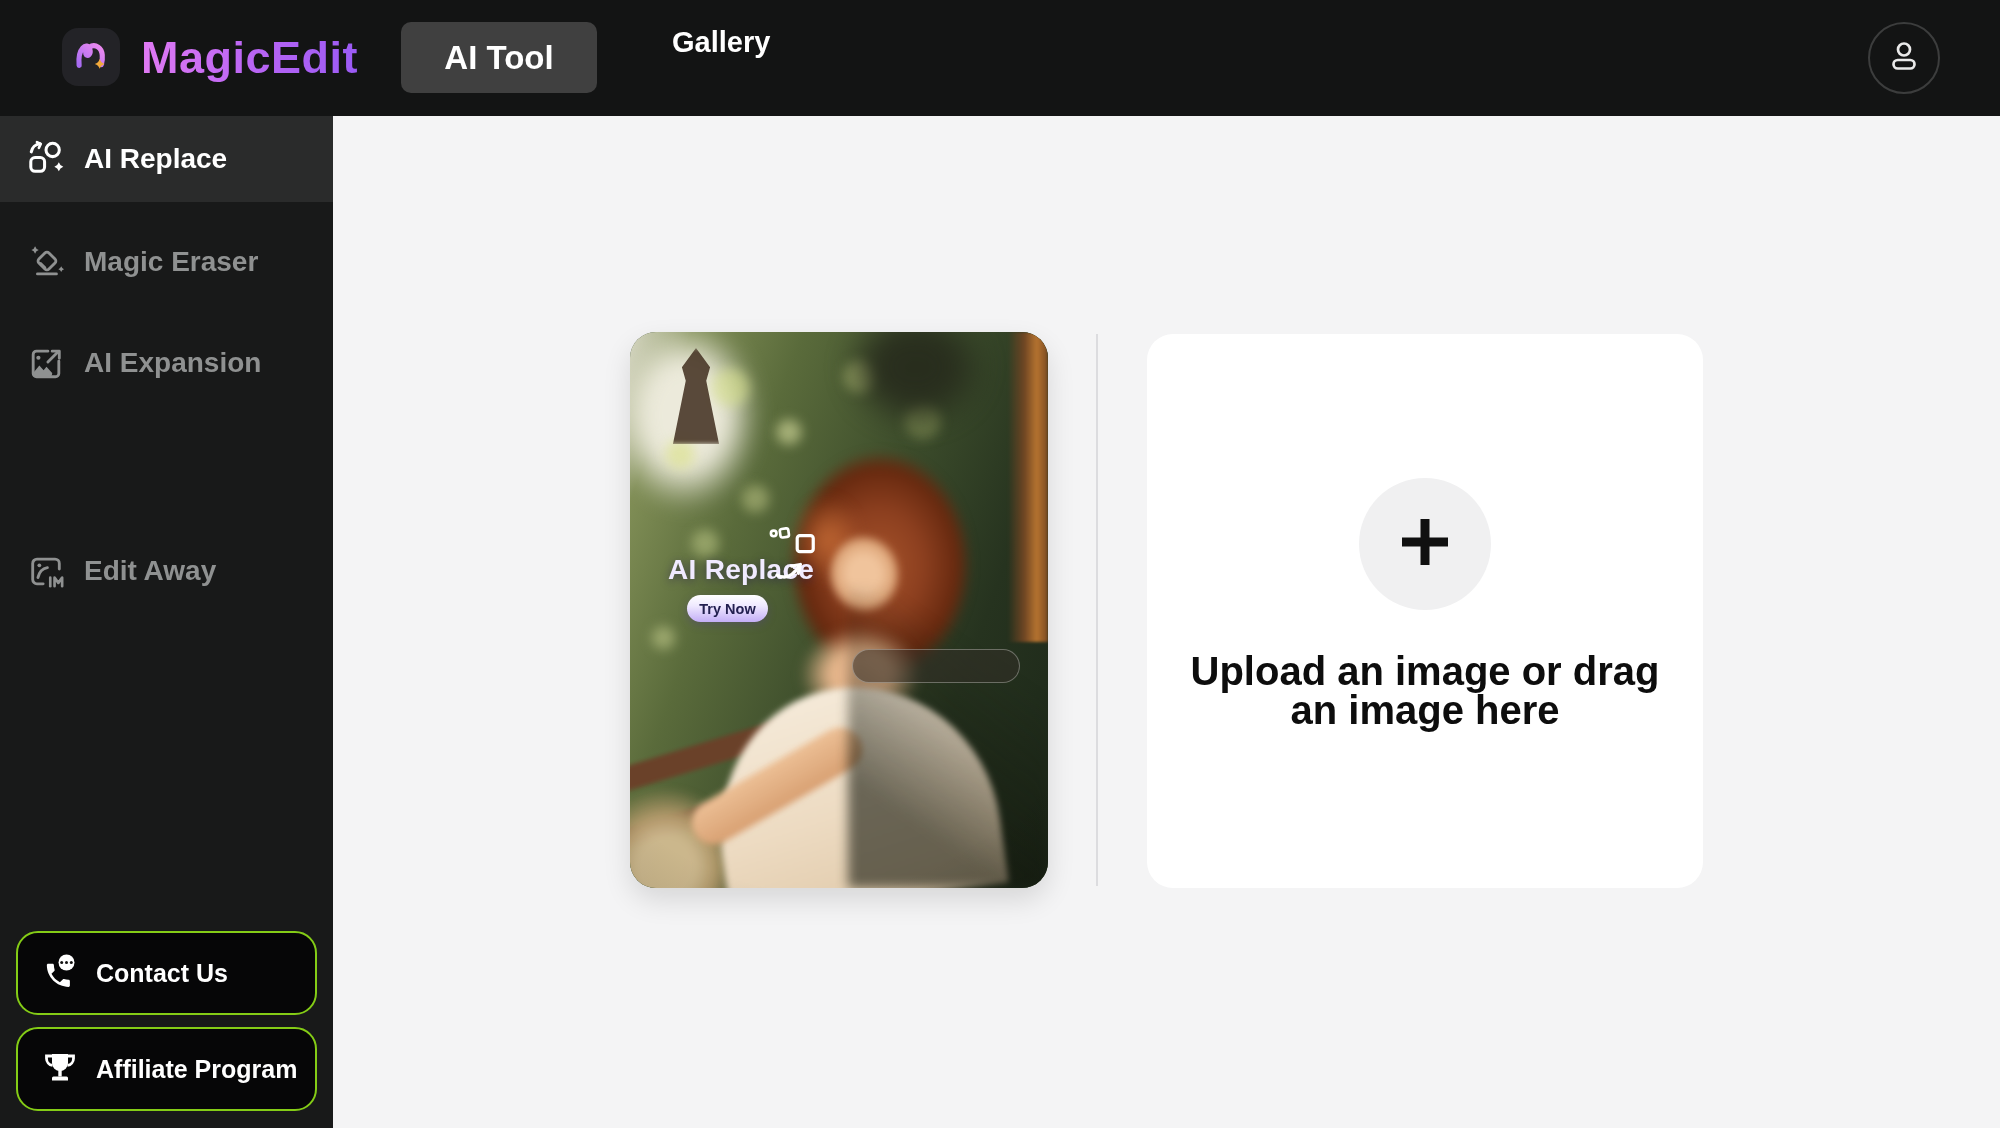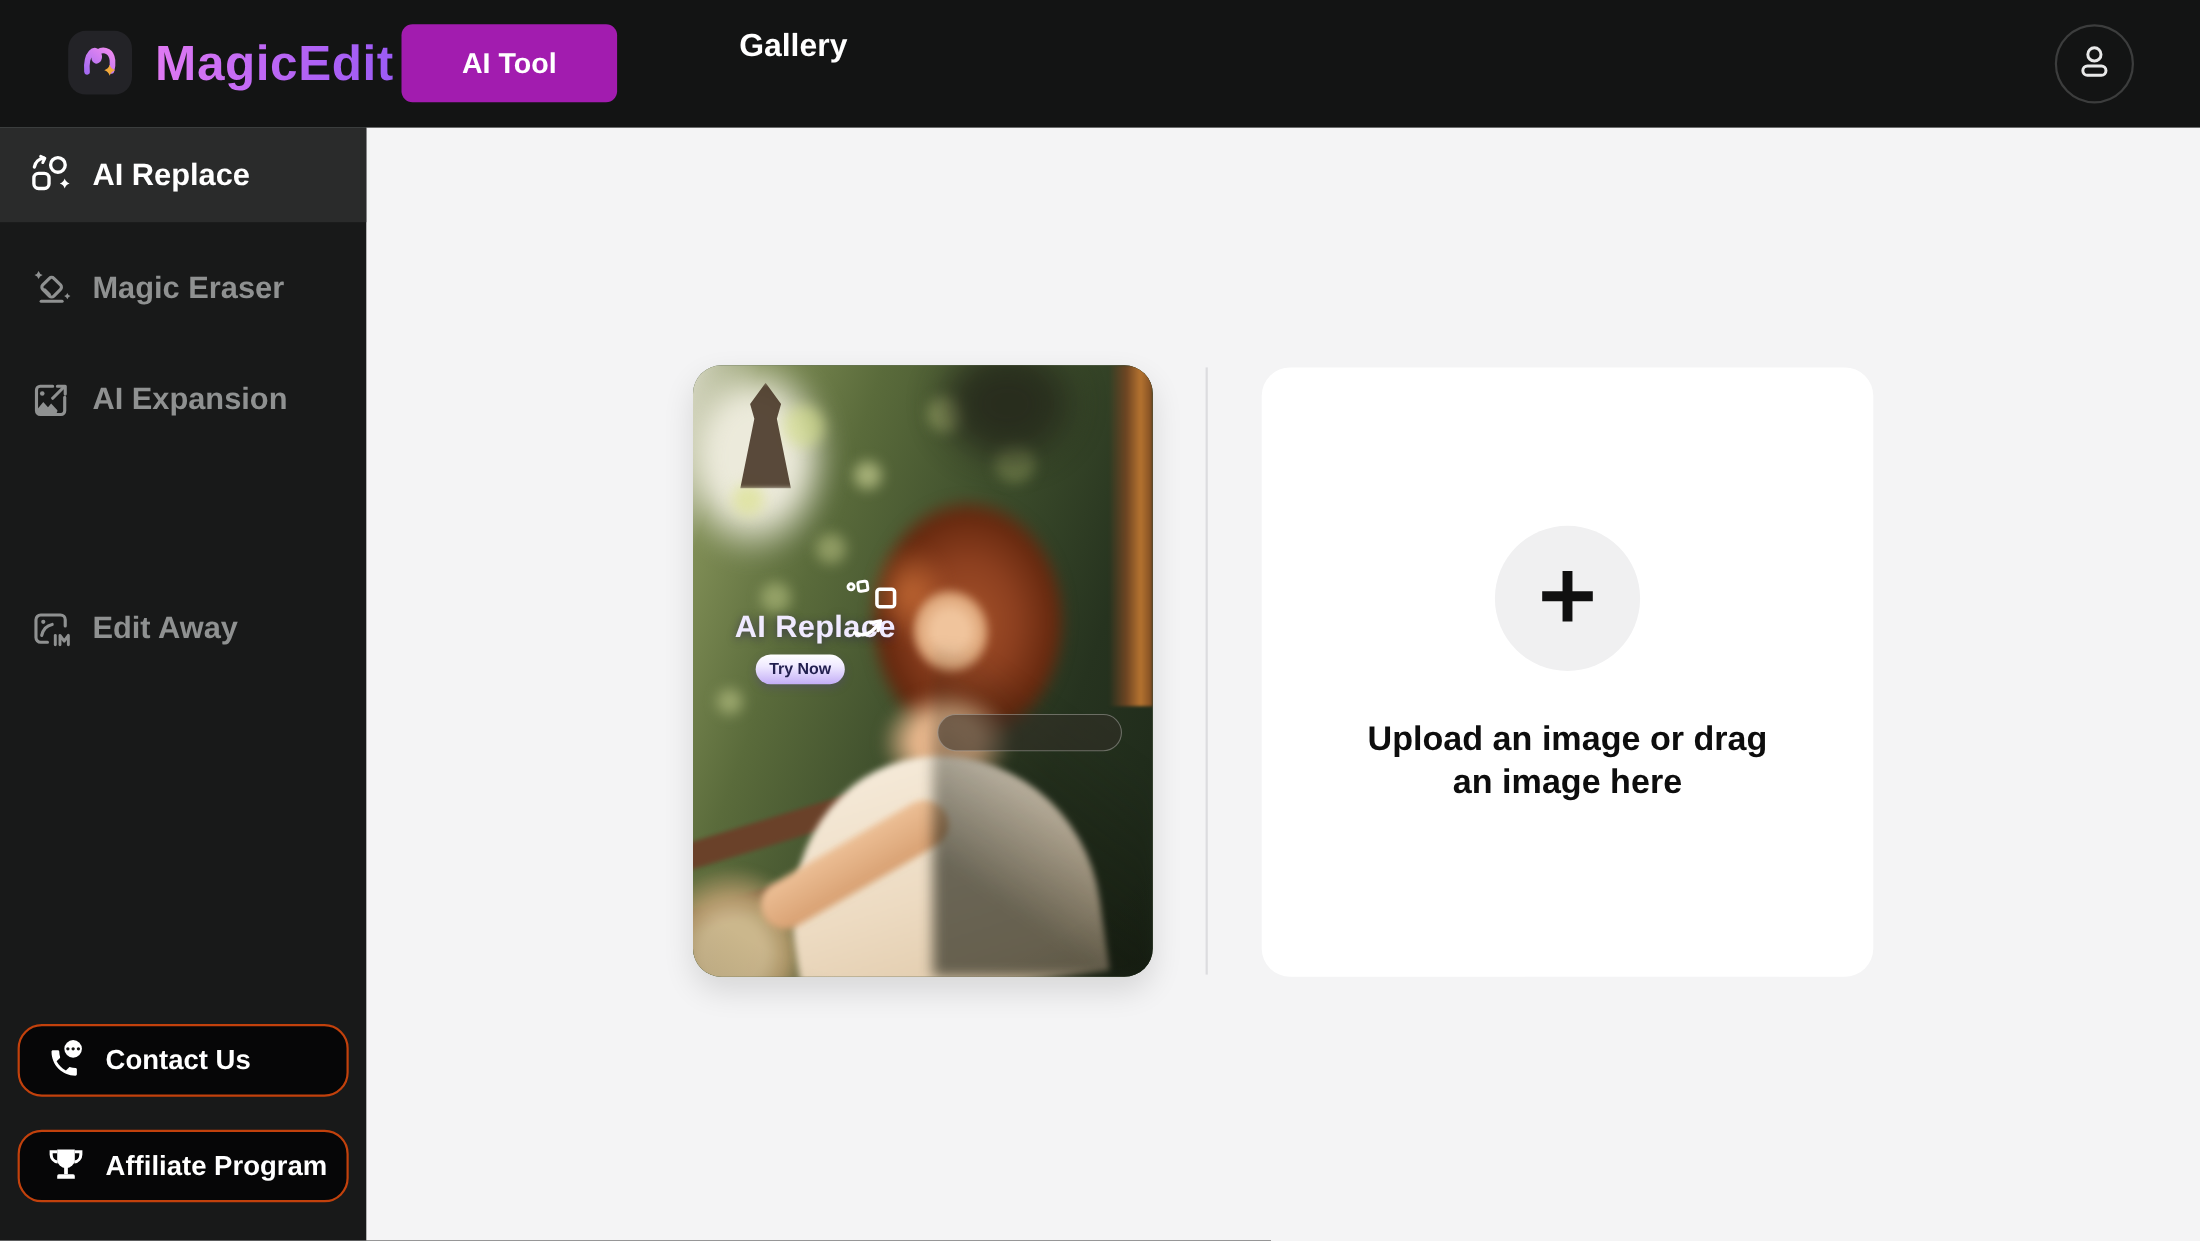--- a/index.html
+++ b/index.html
@@ -9,38 +9,38 @@
   
   .topbar{position:absolute;left:0;top:0;width:2000px;height:116px;background:#131414;}
   .logo-box{position:absolute;left:62px;top:28px;width:58px;height:58px;border-radius:16px;
             background:#232327;display:flex;align-items:center;justify-content:center;cursor:pointer;}
   .brand{position:absolute;left:141px;top:0;height:116px;display:flex;align-items:center;
          font-size:45px;font-weight:700;letter-spacing:.5px;color:#c56df3;}
   @supports ((-webkit-background-clip:text) or (background-clip:text)){
     .brand{background:linear-gradient(90deg,#e07af3 0%,#b764f4 55%,#9b5bf5 100%);
            -webkit-background-clip:text;background-clip:text;color:transparent;}
   }
-  .tab-aitool{position:absolute;left:365px;top:22px;width:196px;height:71px;border-radius:10px;
-              background:#a21caf;color:#fff;font-size:26px;font-weight:600;
+  .tab-aitool{position:absolute;left:401px;top:22px;width:196px;height:71px;border-radius:10px;
+              background:#404040;color:#fff;font-size:33px;font-weight:600;
               display:flex;align-items:center;justify-content:center;cursor:pointer;}
   .tab-gallery{position:absolute;left:672px;top:0;height:84px;display:flex;align-items:center;
                color:#fff;font-size:29px;font-weight:600;cursor:pointer;}
   .avatar{position:absolute;left:1868px;top:22px;width:72px;height:72px;border-radius:50%;
           border:2px solid #3c3d3d;box-sizing:border-box;display:flex;align-items:center;
           justify-content:center;cursor:pointer;}
 
   
   .sidebar{position:absolute;left:0;top:116px;width:333px;height:1012px;background:#181919;}
   .side-item{position:absolute;left:0;width:333px;height:86px;display:flex;align-items:center;
              padding-left:27px;gap:19px;box-sizing:border-box;color:#8f9191;
              font-size:28px;font-weight:600;cursor:pointer;}
   .side-item.active{background:#2a2b2b;color:#ffffff;}
   .side-item .sicon{width:38px;height:38px;flex:0 0 38px;color:inherit;}
-  .side-btn{position:absolute;left:16px;width:301px;height:66px;border-radius:22px;
-            background:#060607;border:2px solid #c2410c;box-sizing:border-box;
+  .side-btn{position:absolute;left:16px;width:301px;height:84px;border-radius:22px;
+            background:#060607;border:2px solid #84cc16;box-sizing:border-box;
             display:flex;align-items:center;gap:16px;padding-left:22px;color:#fff;
             font-size:25px;font-weight:700;cursor:pointer;}
   .side-btn .bicon{width:40px;height:40px;flex:0 0 40px;}
 
   
   .promo-card{position:absolute;left:630px;top:332px;width:418px;height:556px;border-radius:26px;
               overflow:hidden;background:#3a4a2e;box-shadow:0 12px 28px rgba(0,0,0,.12);cursor:pointer;}
   .divider{position:absolute;left:1096px;top:334px;width:2px;height:552px;background:#dcdcdf;}
   .upload-card{position:absolute;left:1147px;top:334px;width:556px;height:554px;border-radius:26px;
                background:#ffffff;cursor:pointer;}
@@ -95,21 +95,21 @@
        background:linear-gradient(180deg,#ffffff 0%,#efe9ff 40%,#c3aef7 100%);
        color:#232050;font-size:14.5px;font-weight:800;display:flex;align-items:center;
        justify-content:center;box-shadow:0 3px 8px rgba(80,60,140,.35);cursor:pointer;}
   .scan-pill{position:absolute;left:222px;top:317px;width:168px;height:34px;border-radius:17px;
        background:rgba(52,46,40,.5);border:1.5px solid rgba(255,255,255,.3);box-sizing:border-box;}
 
   
   .plus-circle{position:absolute;left:212px;top:144px;width:132px;height:132px;border-radius:50%;
        background:#f0f0f1;display:flex;align-items:center;justify-content:center;}
   .upload-text{position:absolute;left:0;top:318px;width:100%;text-align:center;
-       font-size:31px;line-height:39px;font-weight:600;color:#0d0d0d;}
+       font-size:40px;line-height:39px;font-weight:600;color:#0d0d0d;}
 </style>
 </head>
 <body>
 
 <div id="app">
 
   <div class="topbar">
     <div class="logo-box">
       <span>
         <svg width="46" height="46" viewBox="0 0 58 58">

